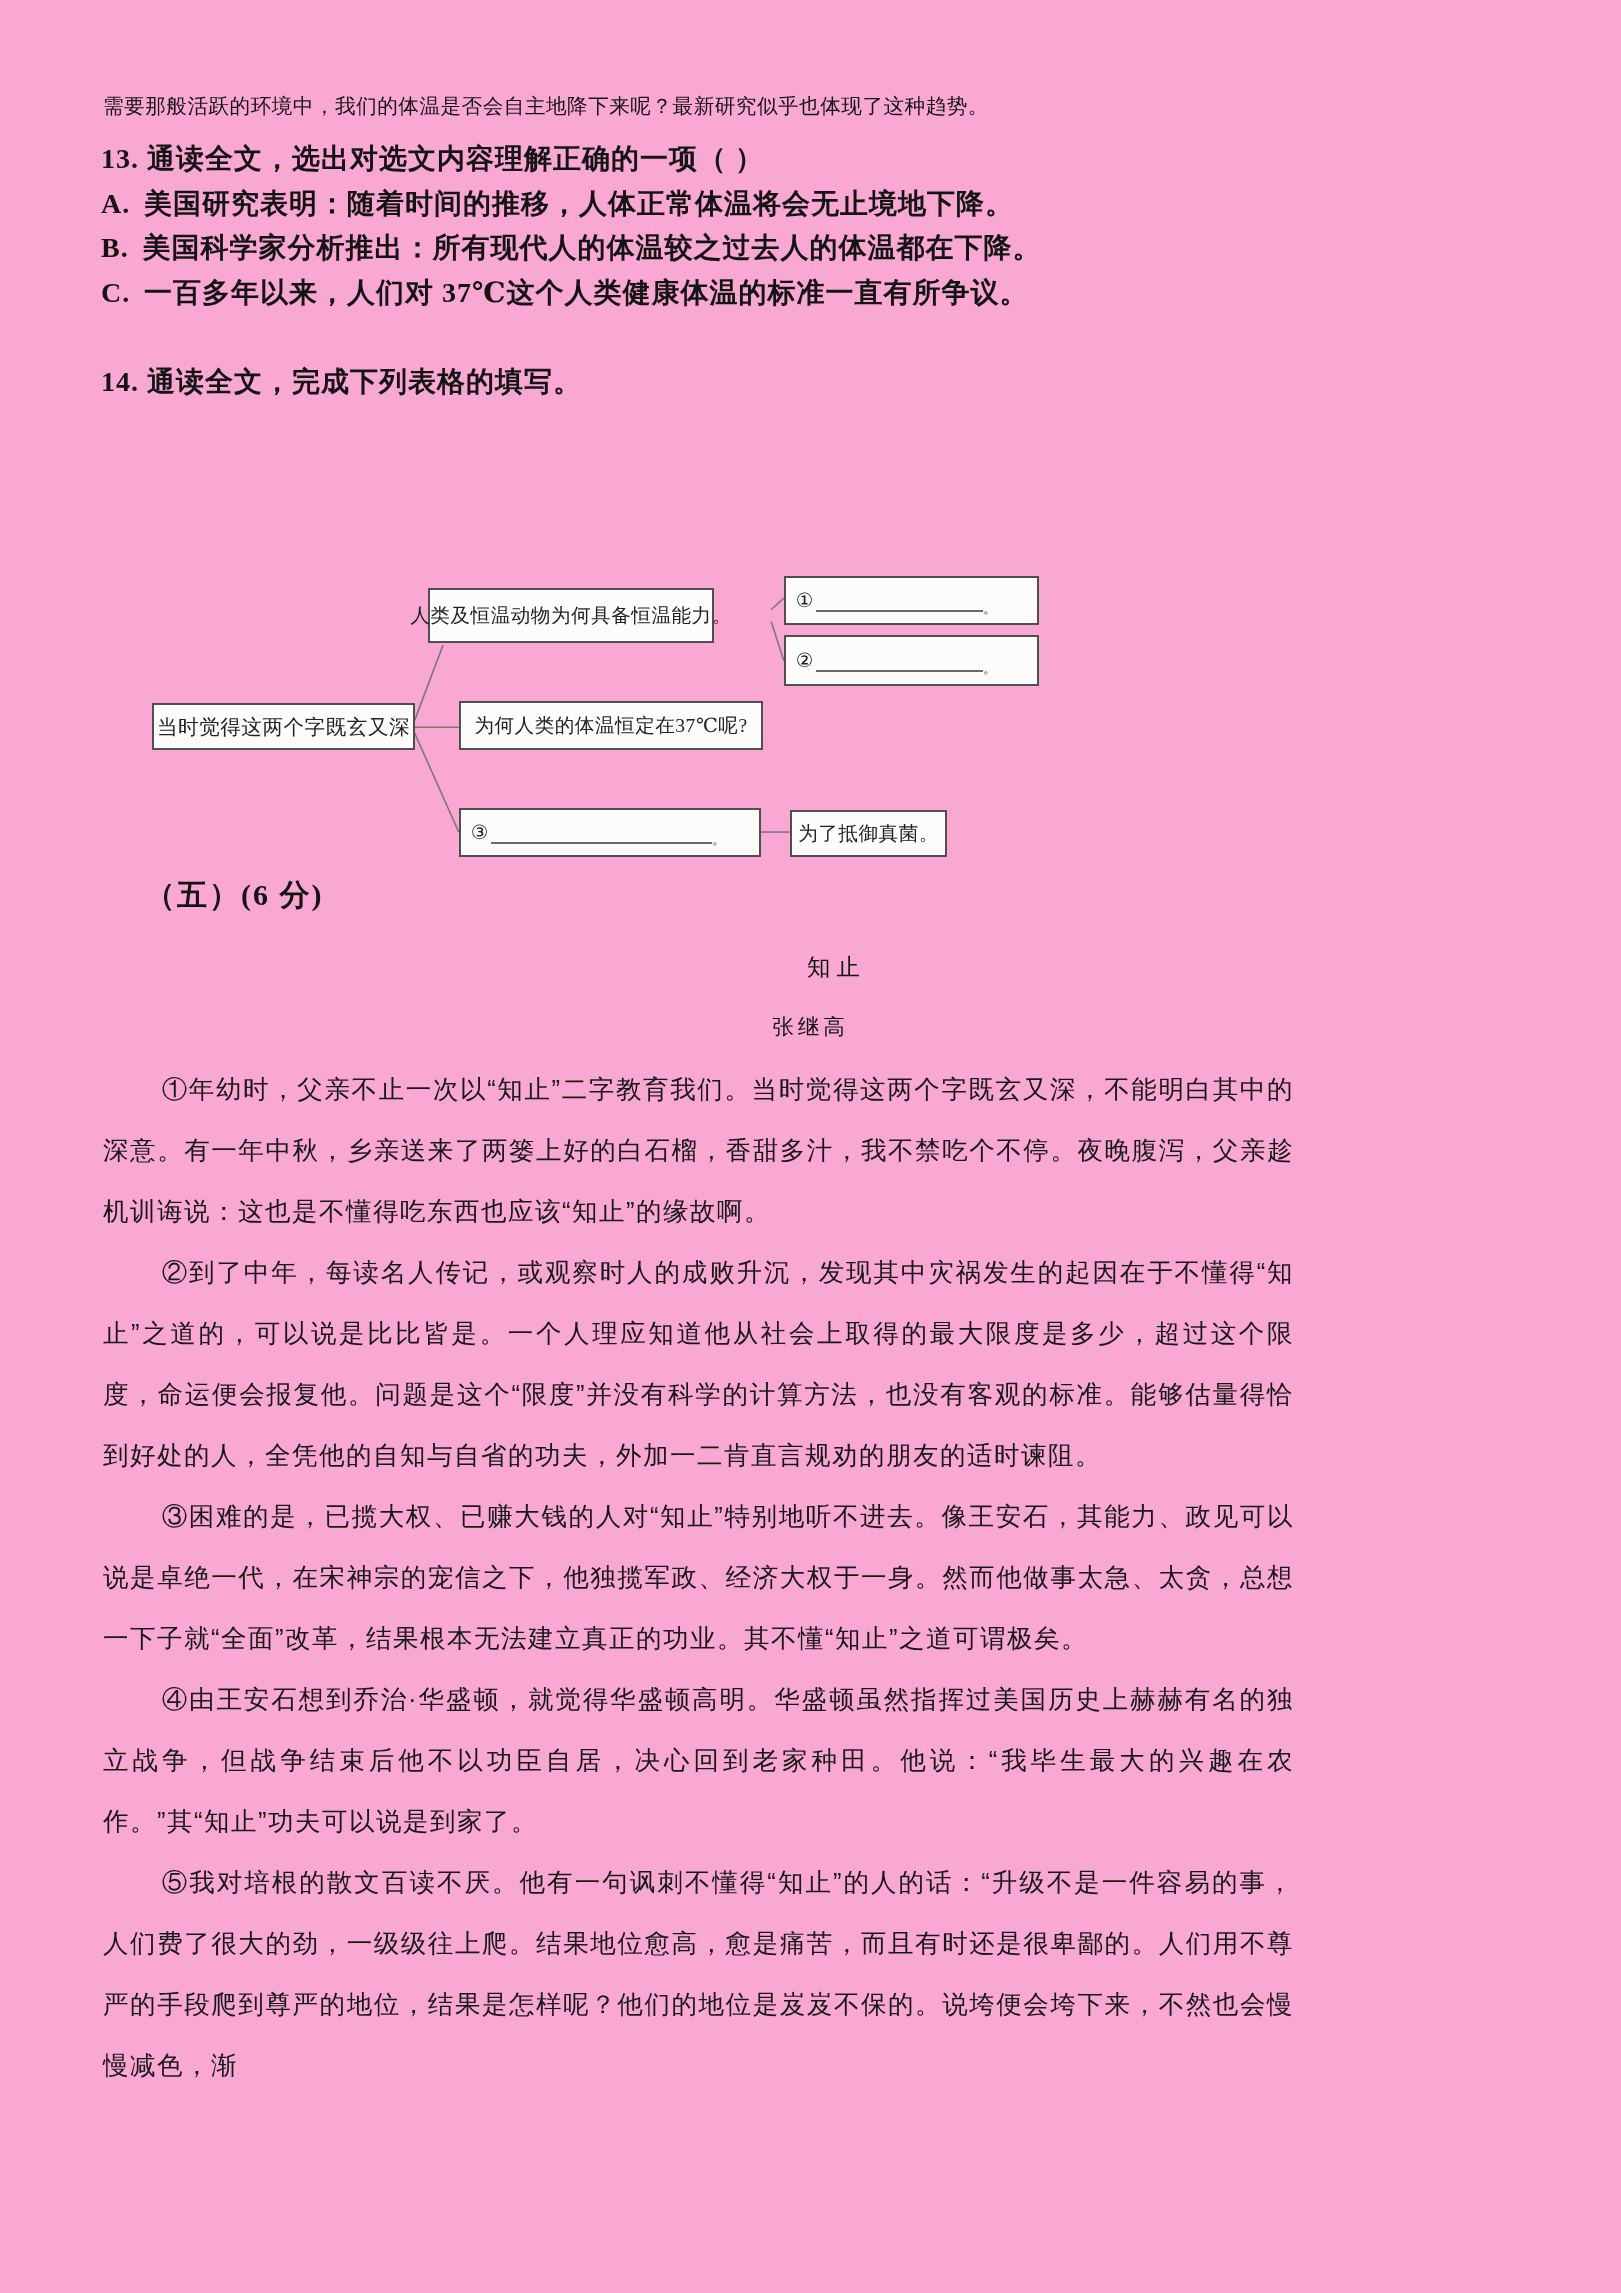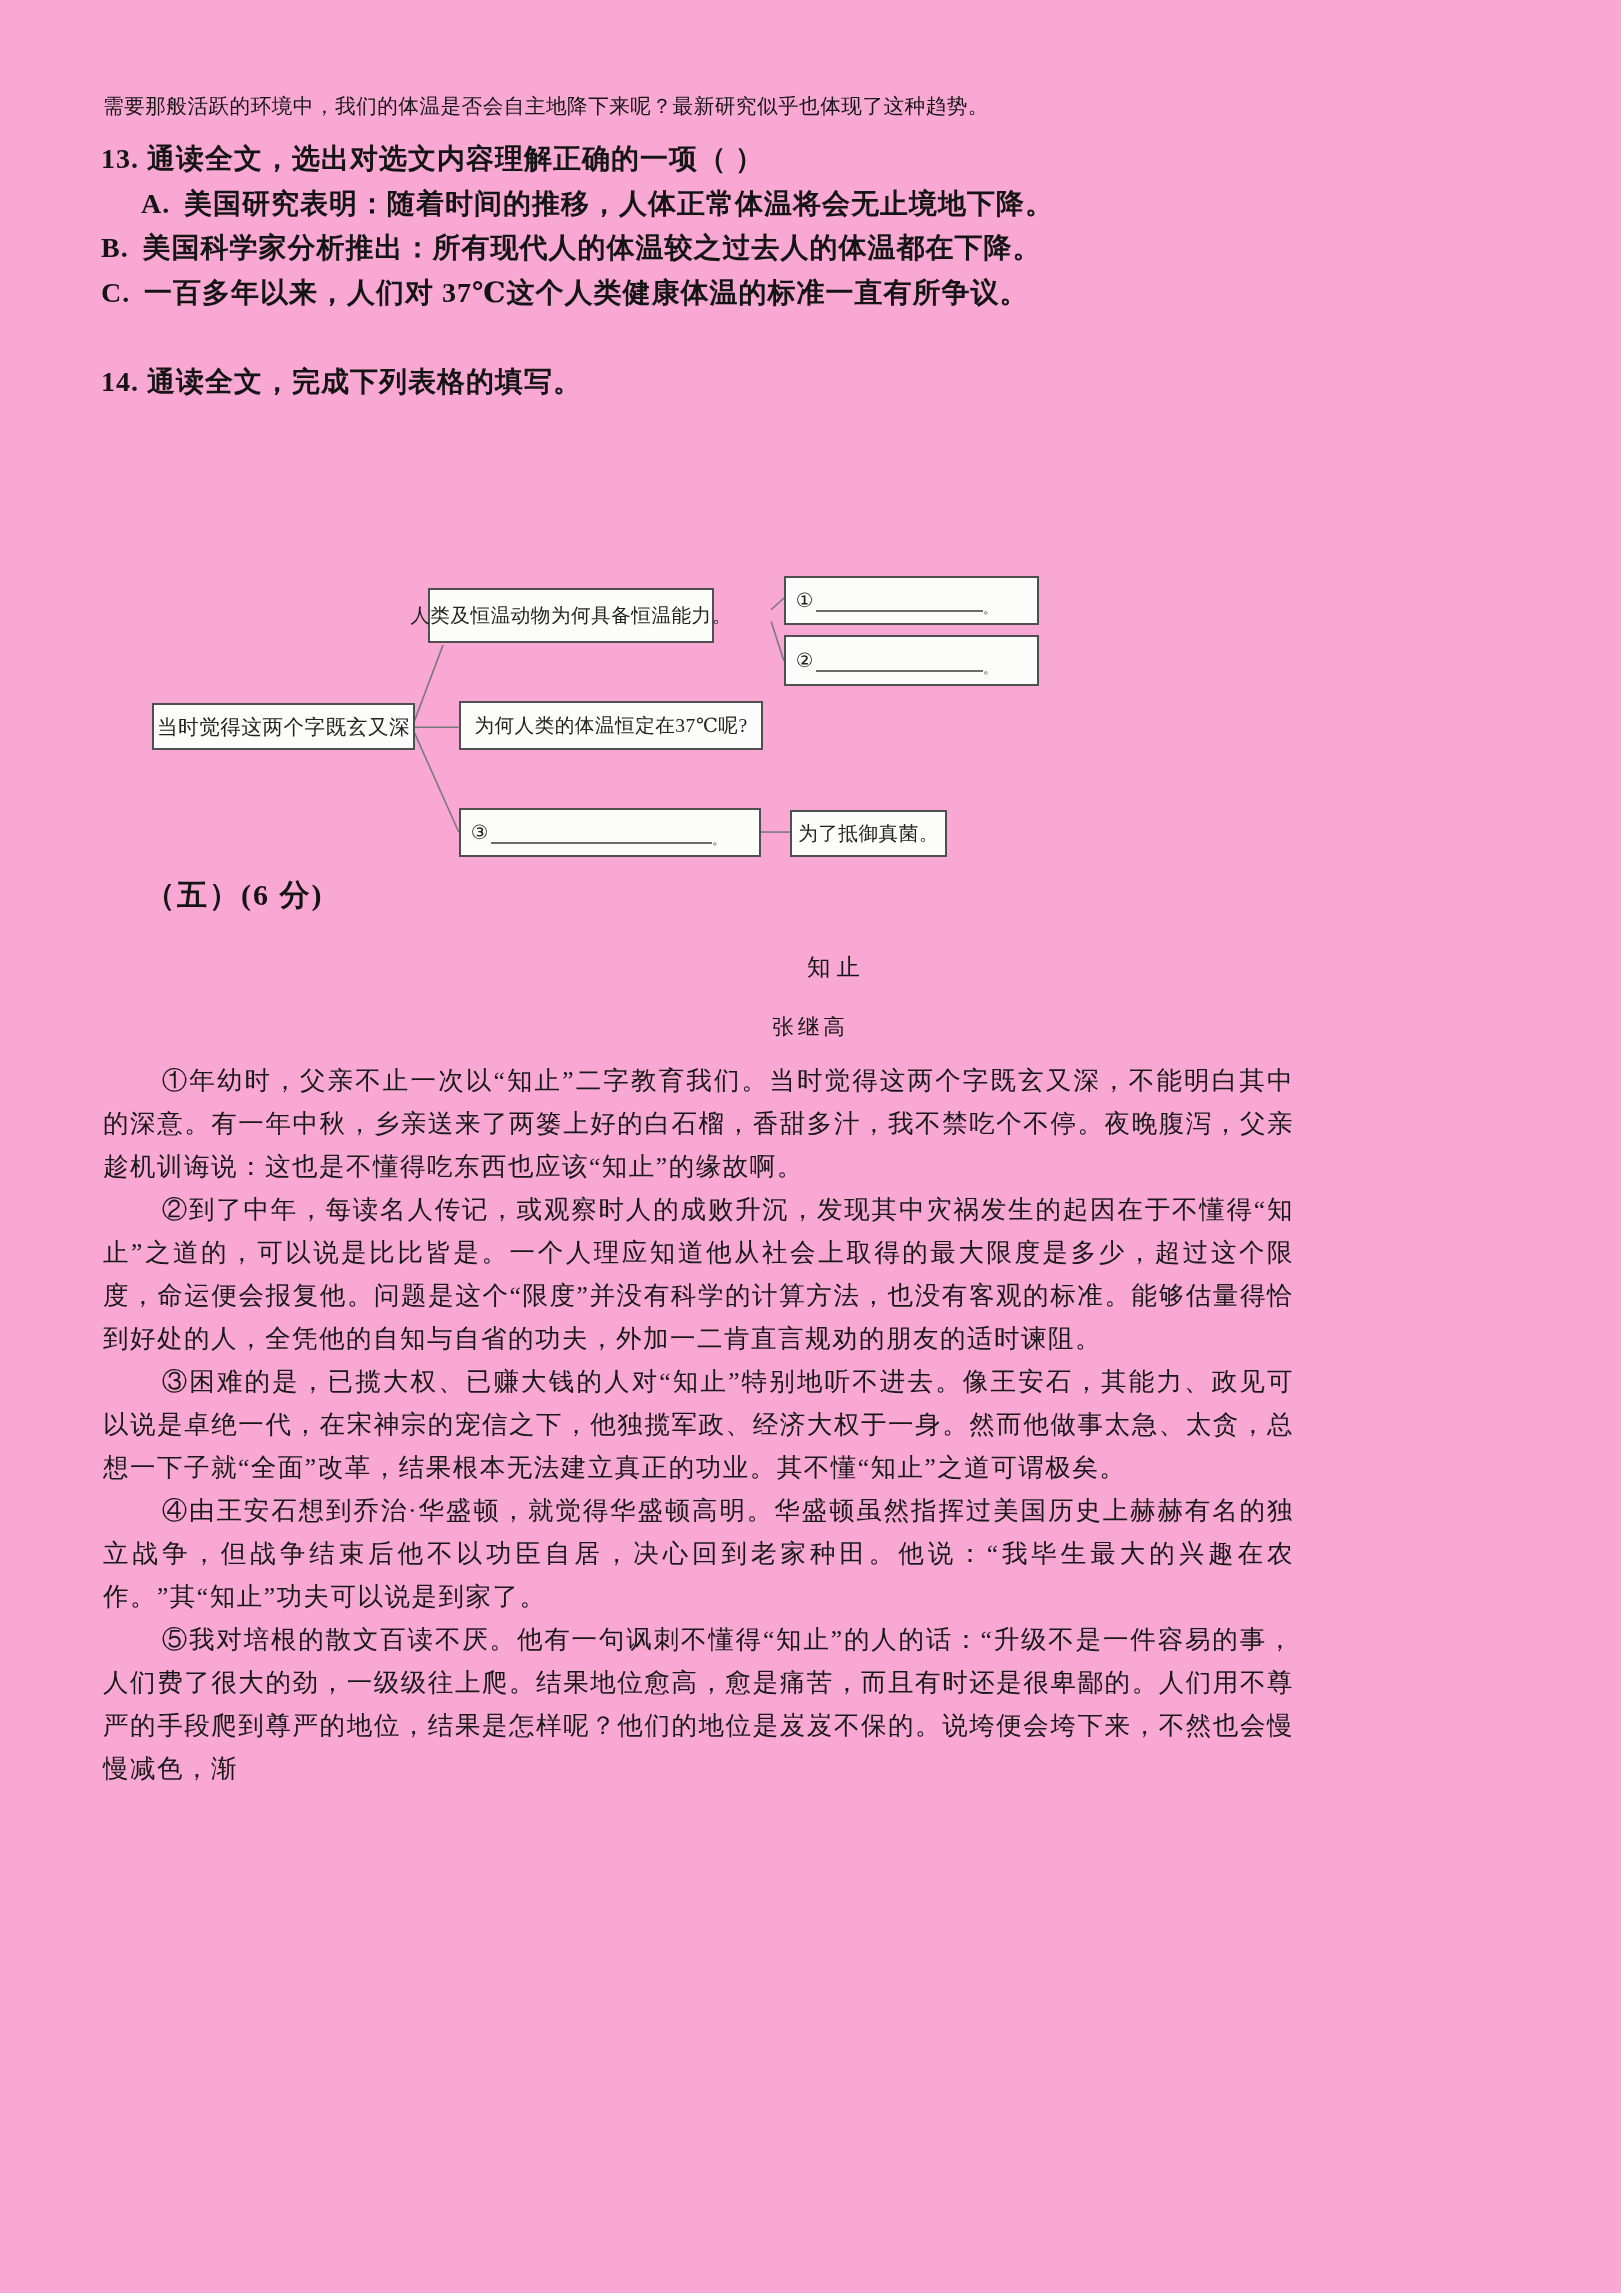--- a/index.html
+++ b/index.html
@@ -19,21 +19,21 @@
     font-family:"DejaVu Serif","Liberation Serif",serif;
   }
   
   .qline{
     position:absolute;left:101px;
     font-size:28px;font-weight:600;letter-spacing:1px;white-space:nowrap;
     font-family:"Liberation Serif","DejaVu Serif",serif;
   }
   .qline .opt-label{margin-right:13.7px;}
   #q13-stem{top:140px;}
-  #opt-a{top:185px;margin-left:40px;}
+  #opt-a{top:185px;}
   #opt-b{top:229px;}
   #opt-c{top:274px;}
   #opt-d{top:319px;}
   #q14-stem{top:363px;}
   
   .diagram{position:absolute;left:98px;top:549px;width:980px;height:333px;}
   .diagram svg{position:absolute;left:0;top:0;}
   .dbox{
     position:absolute;
     border:2px solid #4f4f4f;
@@ -73,23 +73,23 @@
     font-family:"DejaVu Serif","Liberation Serif",serif;
     margin-left:26px;
   }
   .essay-author{
     position:absolute;left:0;top:1012px;width:1621px;text-align:center;
     font-size:21.6px;letter-spacing:3.9px;
     font-family:"DejaVu Serif","Liberation Serif",serif;
   }
   .essay{
     position:absolute;left:103px;top:1059px;width:1191px;
-    font-size:25.5px;line-height:43px;letter-spacing:1.5px;
+    font-size:25.5px;line-height:61px;letter-spacing:1.5px;
     text-align:justify;
-    font-family:Liberation Serif, serif;
+    font-family:Liberation Sans, sans-serif;
     color:#181818;
   }
   .essay p{margin:0;text-indent:2.3em;}
 </style>
 </head>
 <body>
 
 <div class="page">
 
   <div class="passage-tail">需要那般活跃的环境中，我们的体温是否会自主地降下来呢？最新研究似乎也体现了这种趋势。</div>

